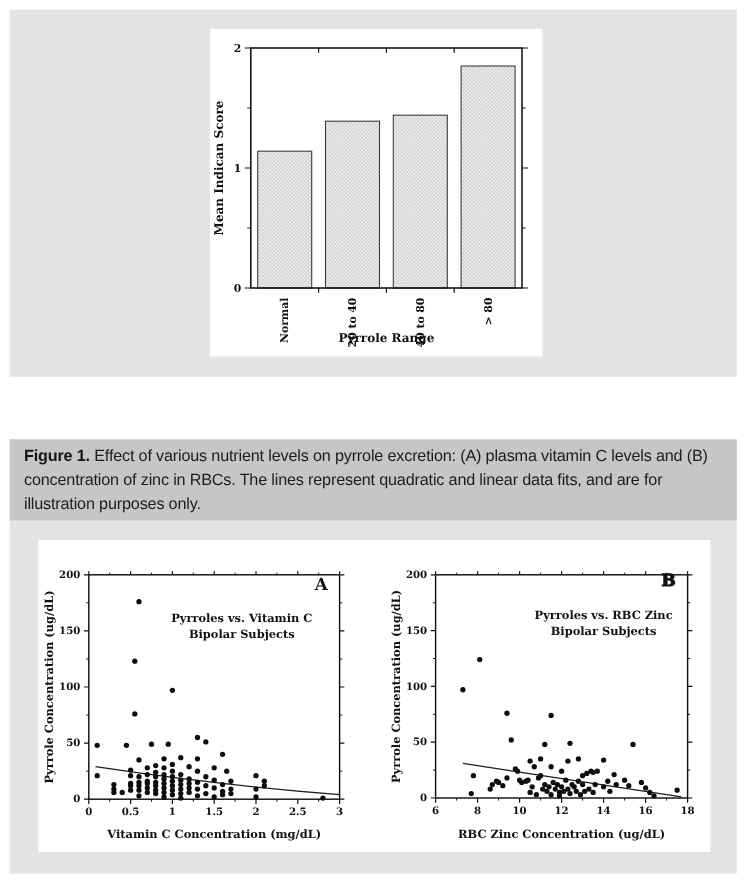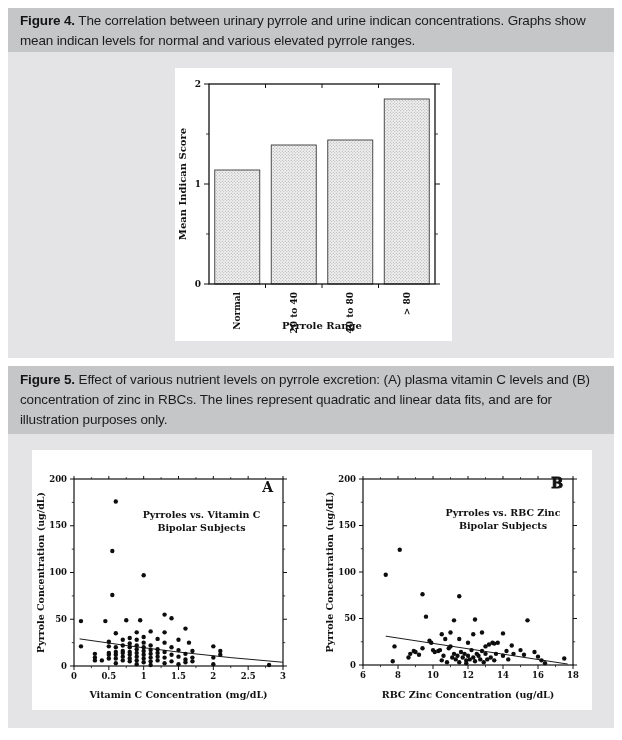--- a/index.html
+++ b/index.html
@@ -28,23 +28,20 @@
   #svg-a{left:0;}
   #svg-b{left:280px;}
   svg text{font-family:"DejaVu Serif","Liberation Serif",serif;fill:#111;}
 </style>
 </head>
 <body>
 
 <div class="page">
 
   <section class="panel panel-fig4">
-    <div class="caption caption-fig4">
-      <b>Figure 4.</b><span> The correlation between urinary pyrrole and urine indican concentrations. Graphs show mean indican levels for normal and various elevated pyrrole ranges.</span>
-    </div>
     <div class="panel-body body-fig4">
       <div class="chart-box box-fig4">
         <svg id="svg-bar" width="277" height="273">
             <defs>
               <pattern id="stip" width="3" height="3" patternUnits="userSpaceOnUse">
                 <rect x="0" y="0" width="3" height="3" fill="#f0f0f0"></rect>
                 <circle cx="0.8" cy="0.8" r="0.55" fill="#a0a0a0"></circle>
                 <circle cx="2.3" cy="2.3" r="0.55" fill="#a0a0a0"></circle>
               </pattern>
             </defs>
@@ -78,21 +75,21 @@
             <text x="234.75" y="224" text-anchor="end" font-size="9px" font-weight="bold" transform="rotate(-90 234.75 224)">&gt; 80</text>
             <text x="147" y="261" text-anchor="middle" font-size="10px" font-weight="bold">Pyrrole Range</text>
             <text x="11" y="116" text-anchor="middle" font-size="10px" font-weight="bold" transform="rotate(-90 11 116)">Mean Indican Score</text>
           </svg>
       </div>
     </div>
   </section>
 
   <section class="panel panel-fig5">
     <div class="caption caption-fig5">
-      <b>Figure 5.</b><span> Effect of various nutrient levels on pyrrole excretion:  (A) plasma vitamin C levels and (B) concentration of zinc in RBCs. The lines represent quadratic and  linear data fits, and are for illustration purposes only.</span>
+      <b>Figure 1.</b><span> Effect of various nutrient levels on pyrrole excretion:  (A) plasma vitamin C levels and (B) concentration of zinc in RBCs. The lines represent quadratic and  linear data fits, and are for illustration purposes only.</span>
     </div>
     <div class="panel-body body-fig5">
       <div class="chart-box box-fig5">
         <svg id="svg-a" width="280" height="260">
             <rect x="42" y="29" width="209" height="187" fill="none" stroke="#111111" stroke-width="1.2"></rect>
             <line x1="42" y1="216" x2="42" y2="220" stroke="#111111" stroke-width="1"></line>
             <line x1="42" y1="29" x2="42" y2="26" stroke="#111111" stroke-width="1"></line>
             <text x="42" y="229" text-anchor="middle" font-size="8.5px" font-weight="bold">0</text>
             <line x1="76.83333333333333" y1="216" x2="76.83333333333333" y2="220" stroke="#111111" stroke-width="1"></line>
             <line x1="76.83333333333333" y1="29" x2="76.83333333333333" y2="26" stroke="#111111" stroke-width="1"></line>

